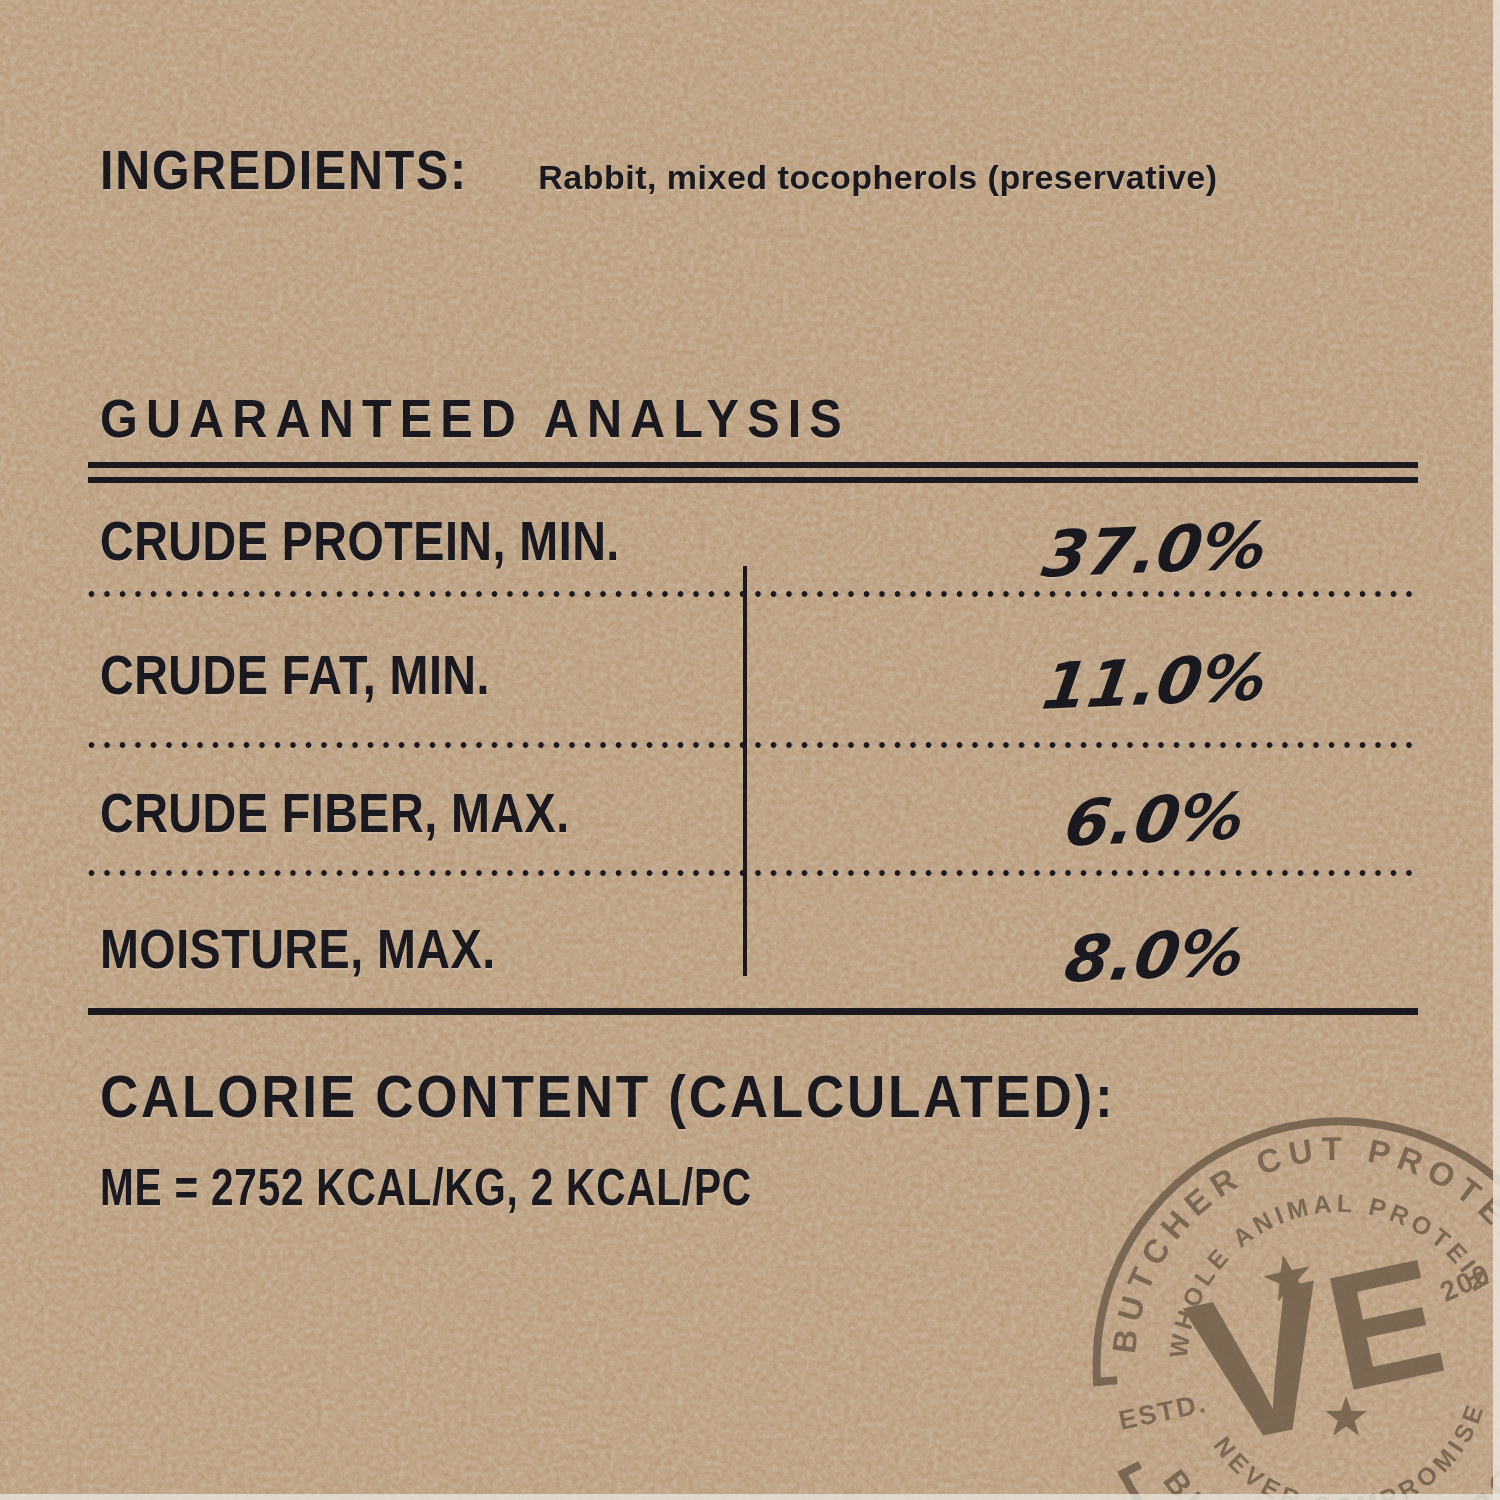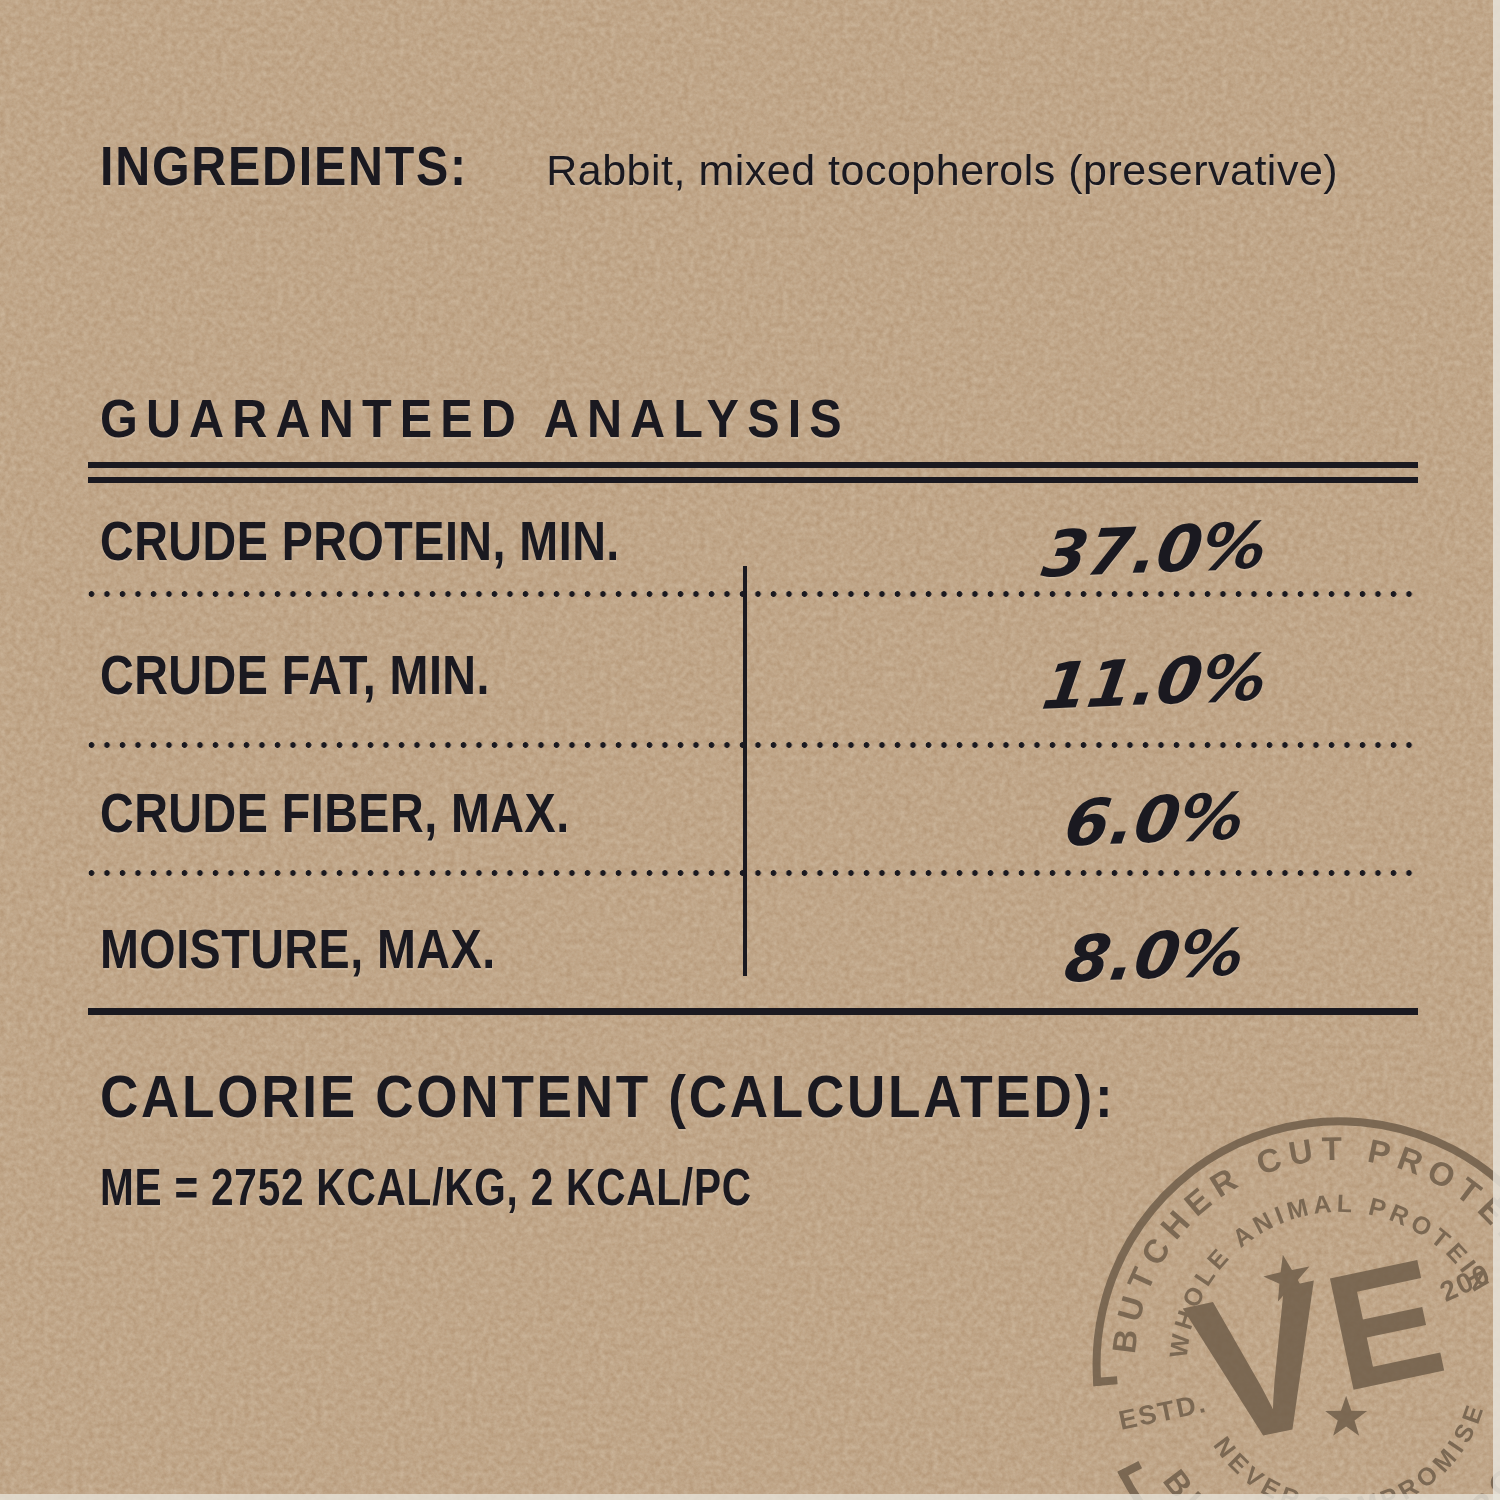--- a/index.html
+++ b/index.html
@@ -19,26 +19,26 @@
   .cond{
     display:inline-block;
     font-weight:700;
     transform:scaleX(0.88);
     transform-origin:0 50%;
     white-space:nowrap;
     line-height:1;
   }
 
   .ingredients-row{
-    position:absolute;left:100px;top:105px;
-    display:flex;align-items:baseline;gap:28px;
+    position:absolute;left:100px;top:117px;
+    display:flex;align-items:baseline;gap:20px;
   }
   .ingredients-heading{font-size:55px;letter-spacing:2px;}
   .ingredients-text{
-    font-size:43px;font-weight:400;letter-spacing:0.5px;
+    font-size:34px;font-weight:700;letter-spacing:0.5px;
     line-height:1.1;white-space:nowrap;margin-top:42px;
   }
 
   .ga-heading{
     position:absolute;left:100px;top:391px;
     font-size:54px;letter-spacing:9px;transform:scaleX(0.9);
   }
 
   .rule-double{
     position:absolute;left:88px;top:462px;width:1330px;height:21px;

